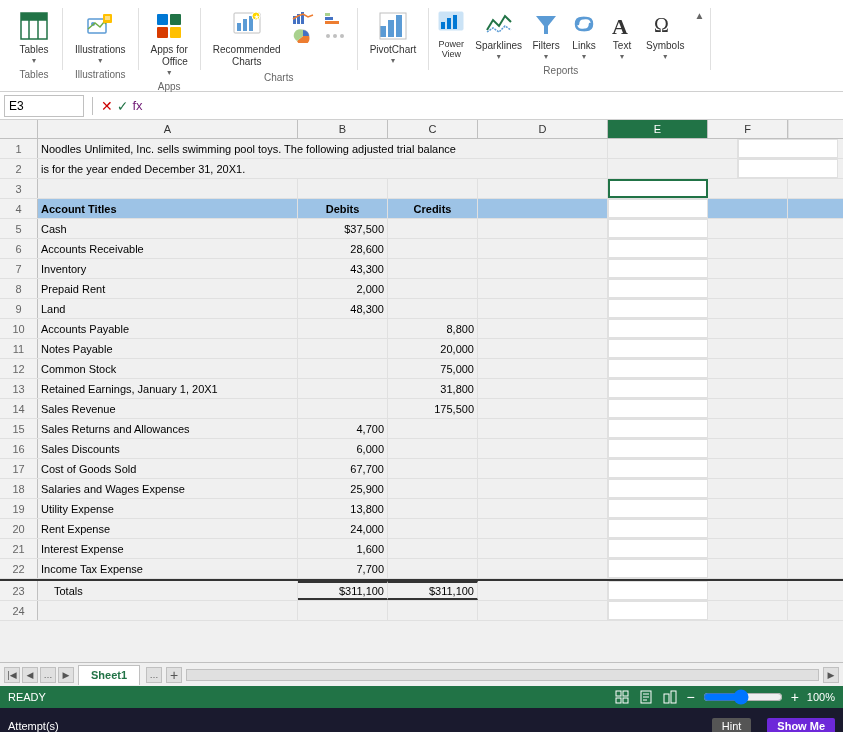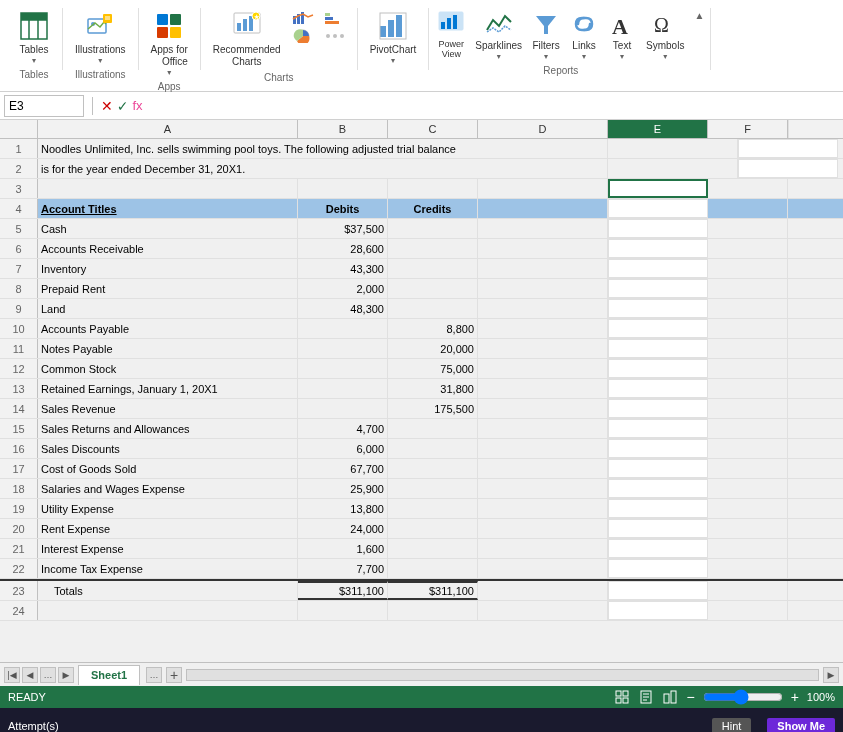--- a/index.html
+++ b/index.html
@@ -276,21 +276,21 @@
     </div>
   </div>
 </div>
 
 <div class="formula-bar">
   <input type="text" class="cell-ref-box" value="E3" style="">
   <div class="formula-divider"></div>
   <div class="formula-icons">
     <span style="cursor:pointer;color:#c00;font-size:14px;">✕</span>
     <span style="cursor:pointer;color:#217346;font-size:14px;">✓</span>
-    <span style="cursor:pointer;font-size:13px;color:#ec4899;">fx</span>
+    <span style="cursor:pointer;font-size:13px;color:#701a75;">fx</span>
   </div>
   <input type="text" class="formula-input" value="" style="">
 </div>
 
 <div class="spreadsheet-container">
 
   <div class="col-header-row">
     <div class="row-num-header"></div>
     <div class="col-header" style="width:260px;min-width:260px;">A</div>
     <div class="col-header" style="width:90px;min-width:90px;">B</div>
@@ -327,21 +327,21 @@
       <div class="cell cell-b"></div>
       <div class="cell cell-c"></div>
       <div class="cell cell-d"></div>
       <div class="cell cell-e" style="border:2px solid #217346;"></div>
       <div class="cell cell-f"></div>
       <div style="flex:1;"></div>
     </div>
 
     <div class="sheet-row" style="background:#9dc3e6;">
       <div class="row-num">4</div>
-      <div class="cell cell-a cell-header" style="width:260px;min-width:260px;font-weight:bold;text-decoration:underline;">Account Titles</div>
+      <div class="cell cell-a cell-header" style="width:260px;min-width:260px;font-weight:bold;">Account Titles</div>
       <div class="cell cell-b cell-header" style="justify-content:center;">Debits</div>
       <div class="cell cell-c cell-header" style="justify-content:center;">Credits</div>
       <div class="cell cell-d cell-header"></div>
       <div class="cell cell-e" style="border:1px solid #e0e0e0;background:#fff;"></div>
       <div class="cell cell-f"></div>
       <div style="flex:1;"></div>
     </div>
 
     <div class="sheet-row">
       <div class="row-num">5</div>

